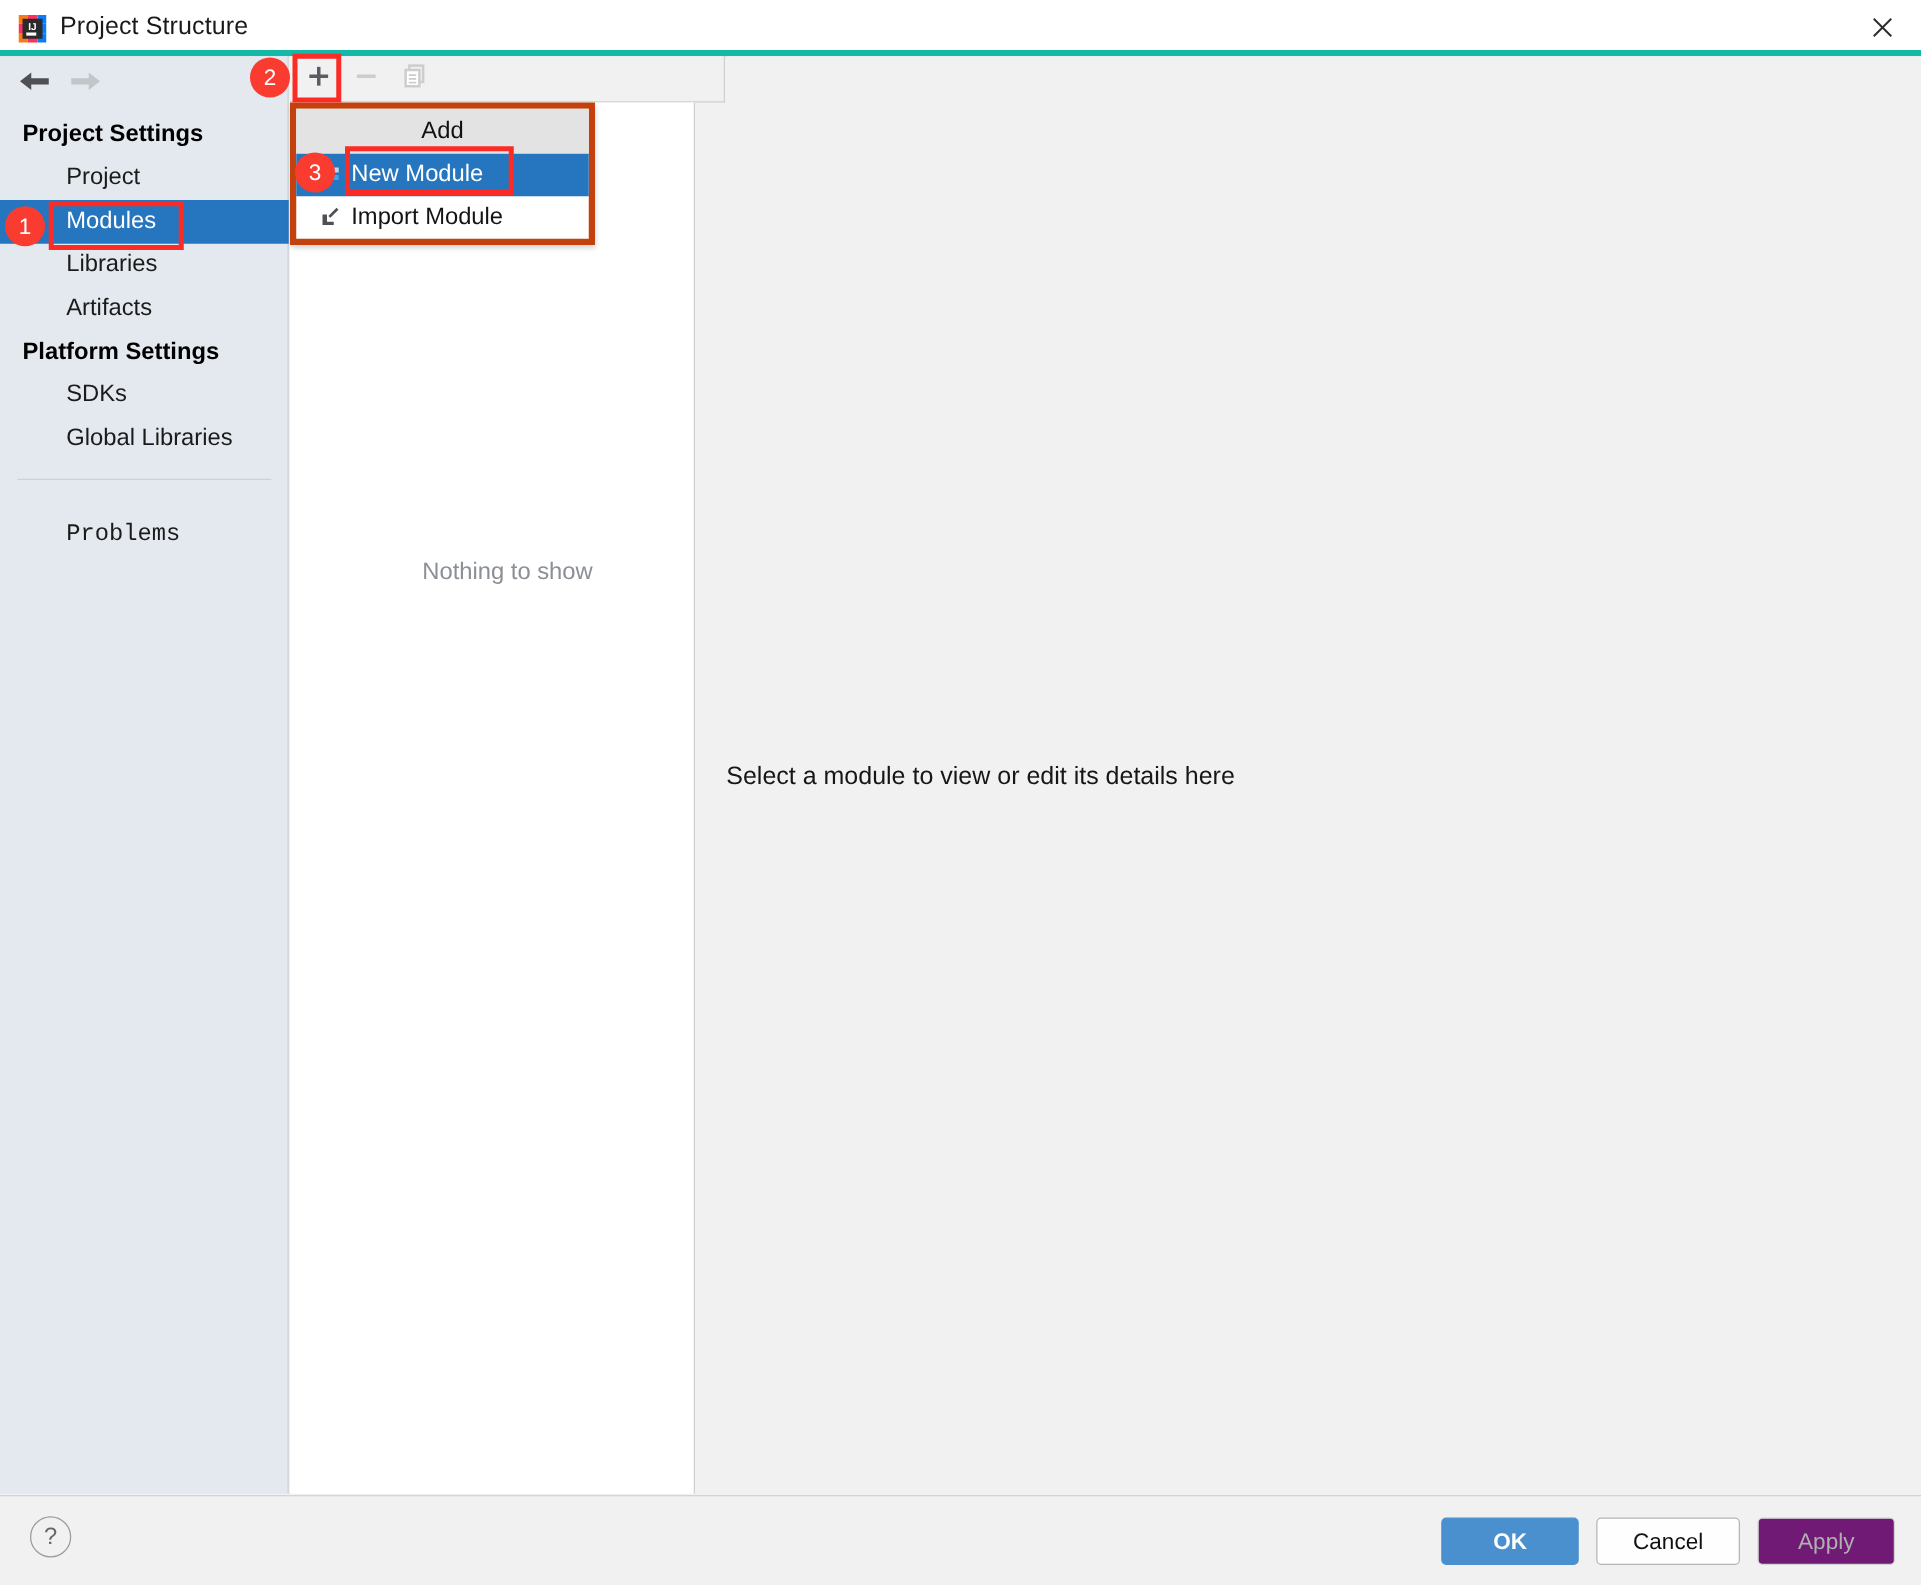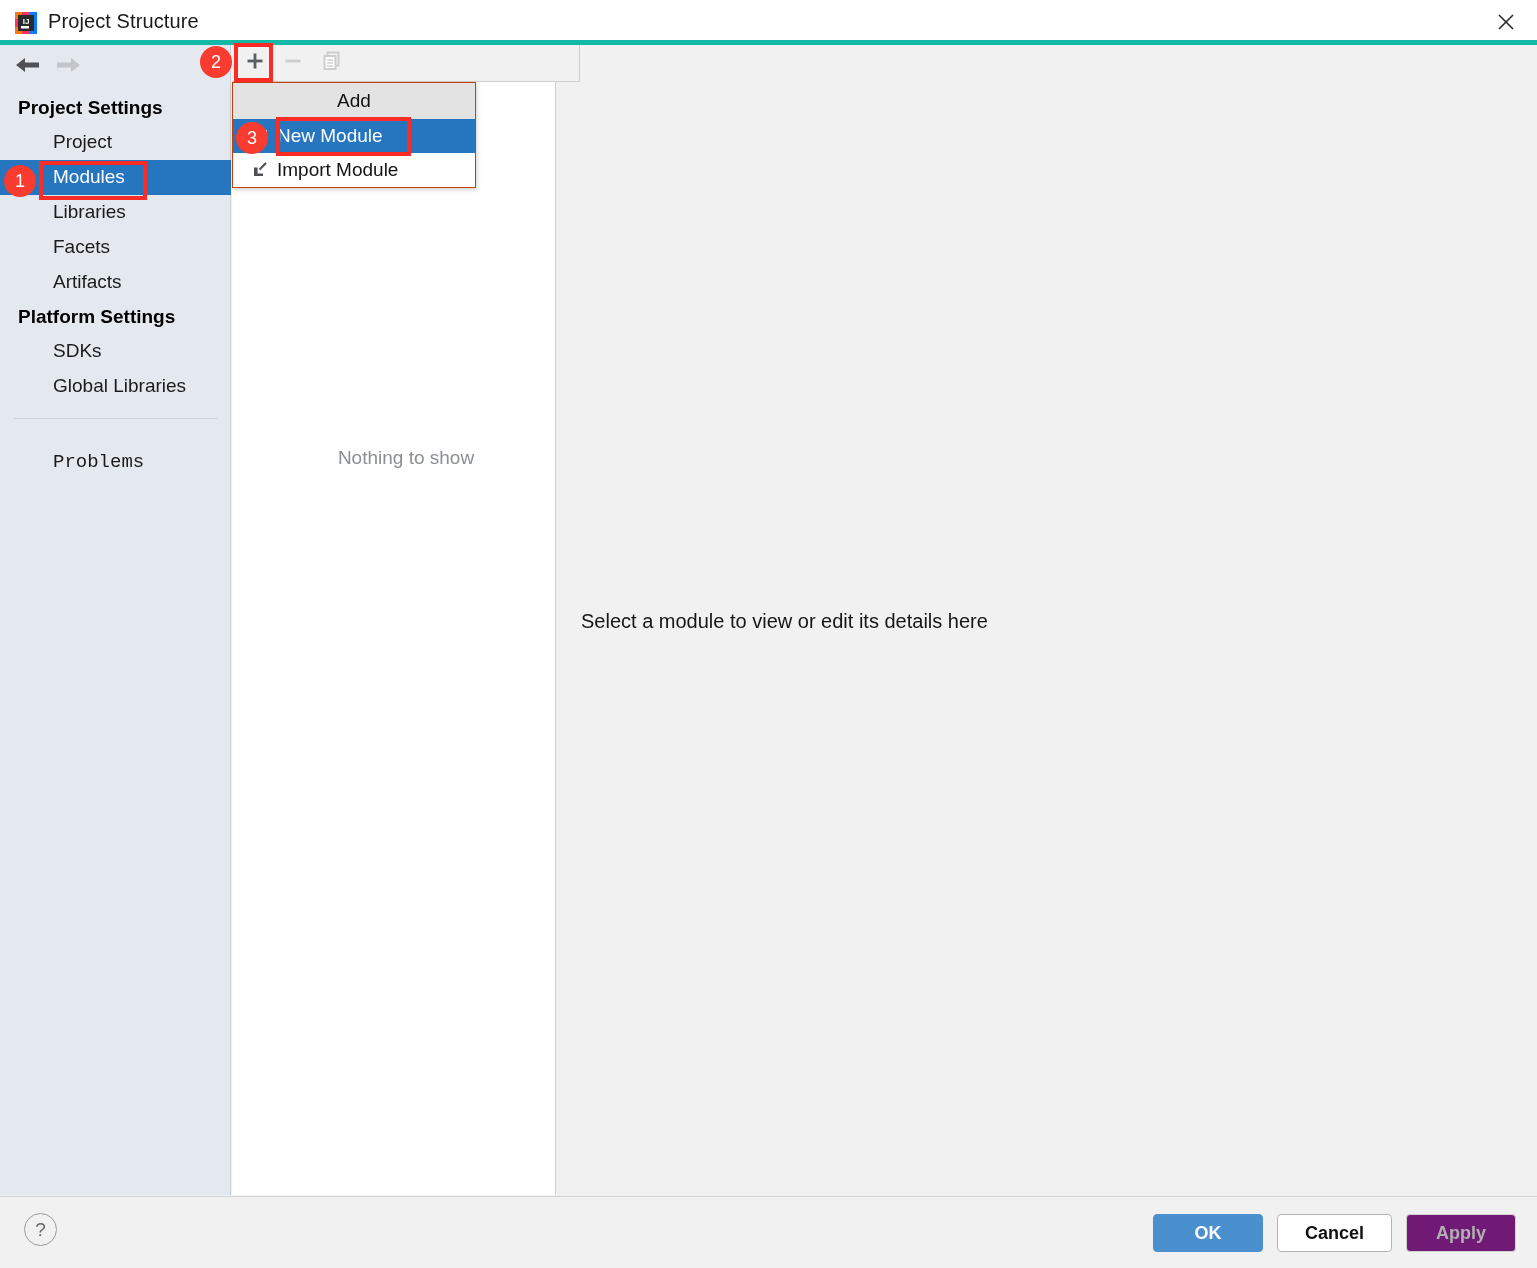--- a/index.html
+++ b/index.html
@@ -144,21 +144,20 @@
     display: flex; align-items: center; justify-content: center;
     cursor: pointer; background: #f1f1f1;
   }
   .btn {
     position: absolute; top: 17px;
     height: 38px;
     border-radius: 4px;
     font-size: 18px;
     display: flex; align-items: center; justify-content: center;
     cursor: pointer;
-    font-weight: bold;
   }
   .btn-ok {
     left: 1153px; width: 110px;
     background: #4a90cf; color: #fff;
     border: 1px solid #4a90cf;
     font-weight: bold;
   }
   .btn-cancel {
     left: 1277px; width: 115px;
     background: #fefefe; color: #111;
@@ -168,21 +167,21 @@
     left: 1406px; width: 110px;
     background: #701a75; color: #b0b0b0;
     border: 1px solid #d2d2d2;
   }
 
   
   .menu {
     position: absolute; left: 232px; top: 82px;
     width: 244px;
     background: #ffffff;
-    border: 1px solid #c2410c;
+    border: 5px solid #c2410c;
     box-shadow: 1px 2px 4px rgba(0,0,0,.18);
     z-index: 40;
   }
   .menu-header {
     height: 36px; background: #e3e3e3;
     display: flex; align-items: center; justify-content: center;
     font-size: 19px; color: #111;
   }
   .menu-item {
     height: 34px;
@@ -263,21 +262,20 @@
           </svg>
         </span>
       </div>
     </div>
 
     <div class="side-list">
       <div class="side-group">Project Settings</div>
       <div class="side-item">Project</div>
       <div class="side-item selected">Modules</div>
       <div class="side-item">Libraries</div>
-      <div class="side-item">Facets</div>
       <div class="side-item">Artifacts</div>
 
       <div class="side-group">Platform Settings</div>
       <div class="side-item">SDKs</div>
       <div class="side-item">Global Libraries</div>
 
       <div class="side-sep"></div>
       <div class="side-item spaced">Problems</div>
     </div>
   </div>

